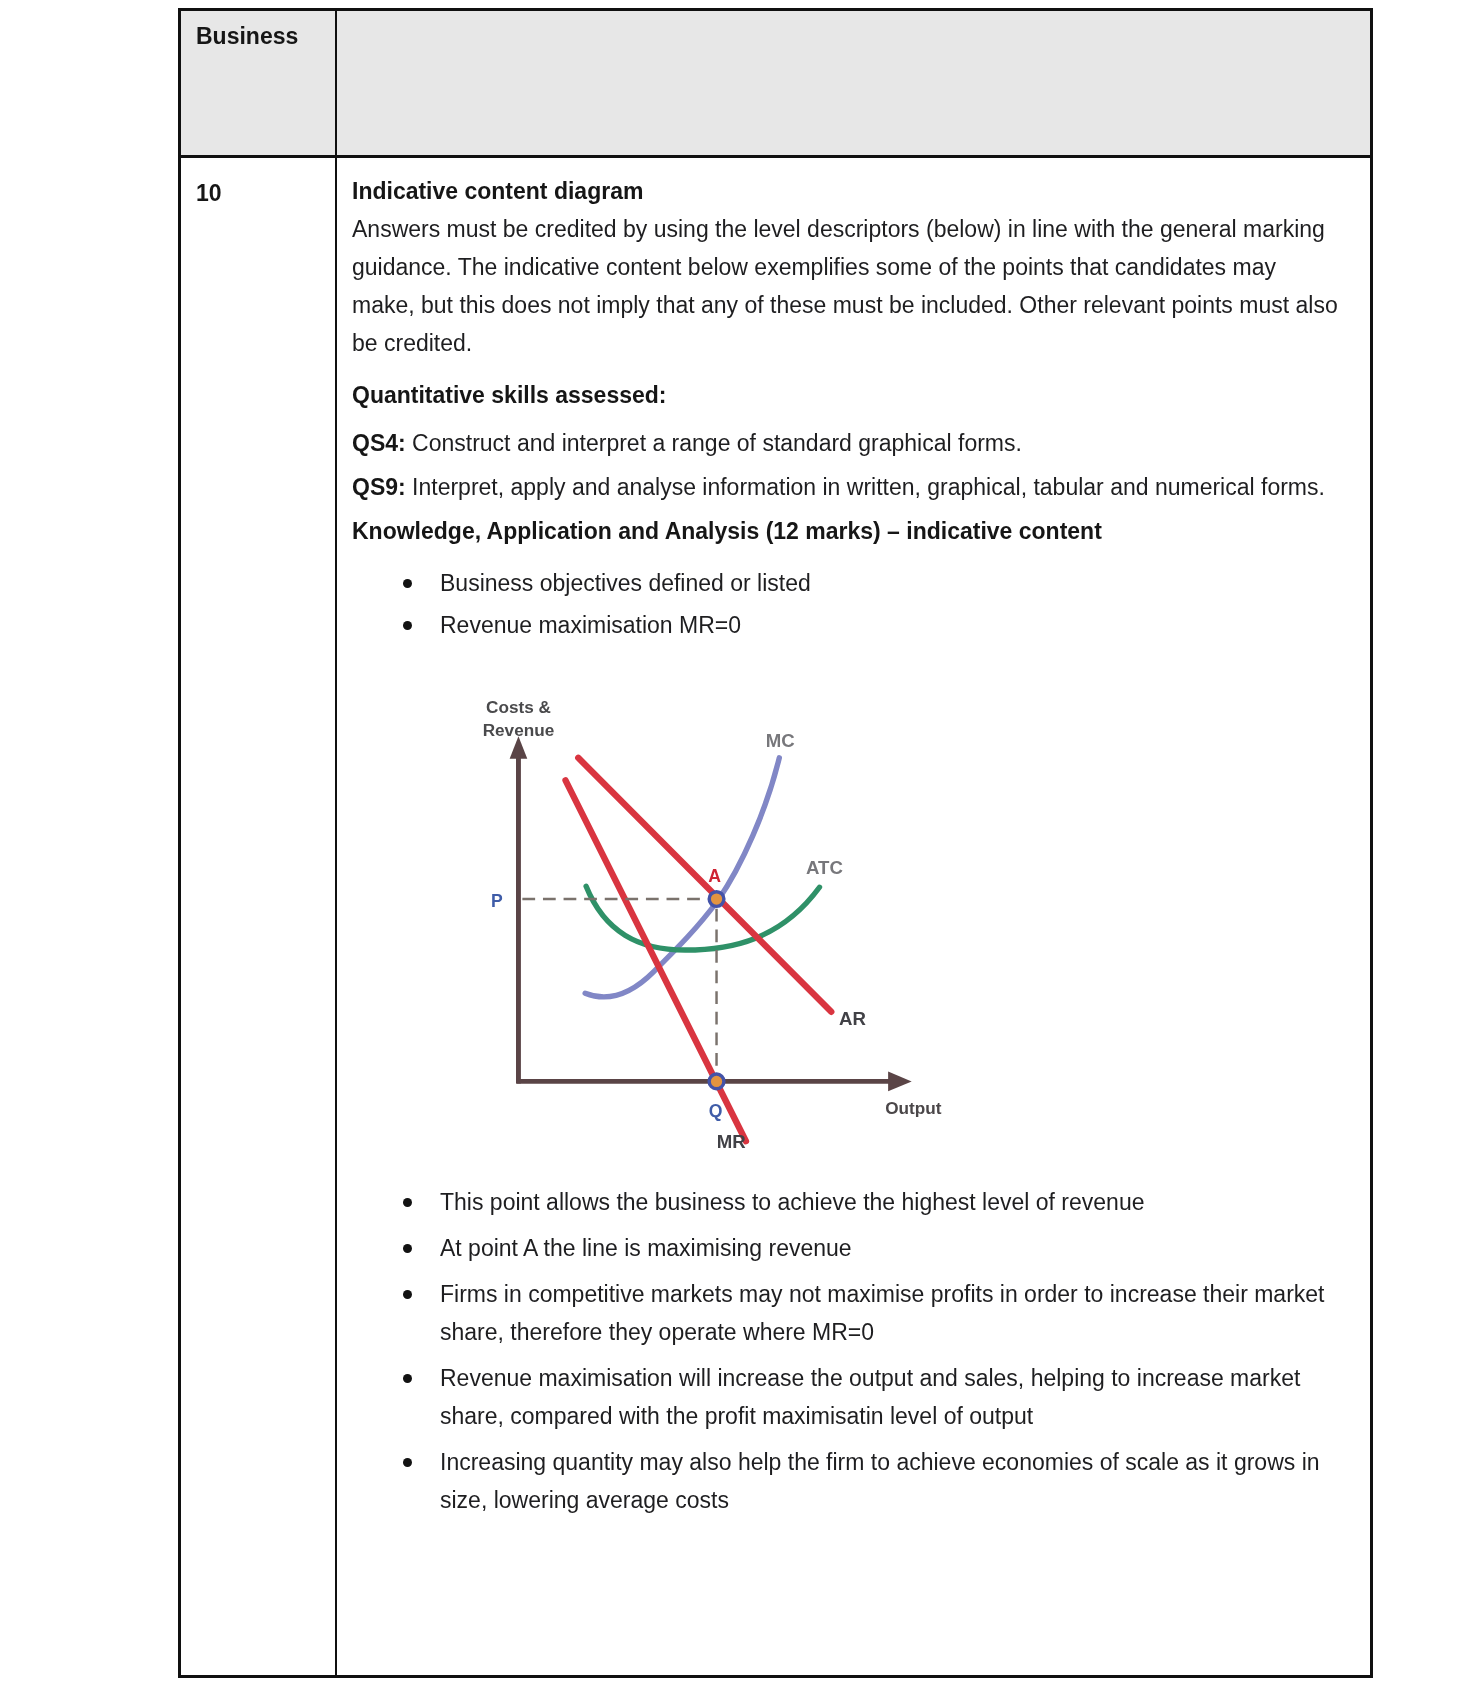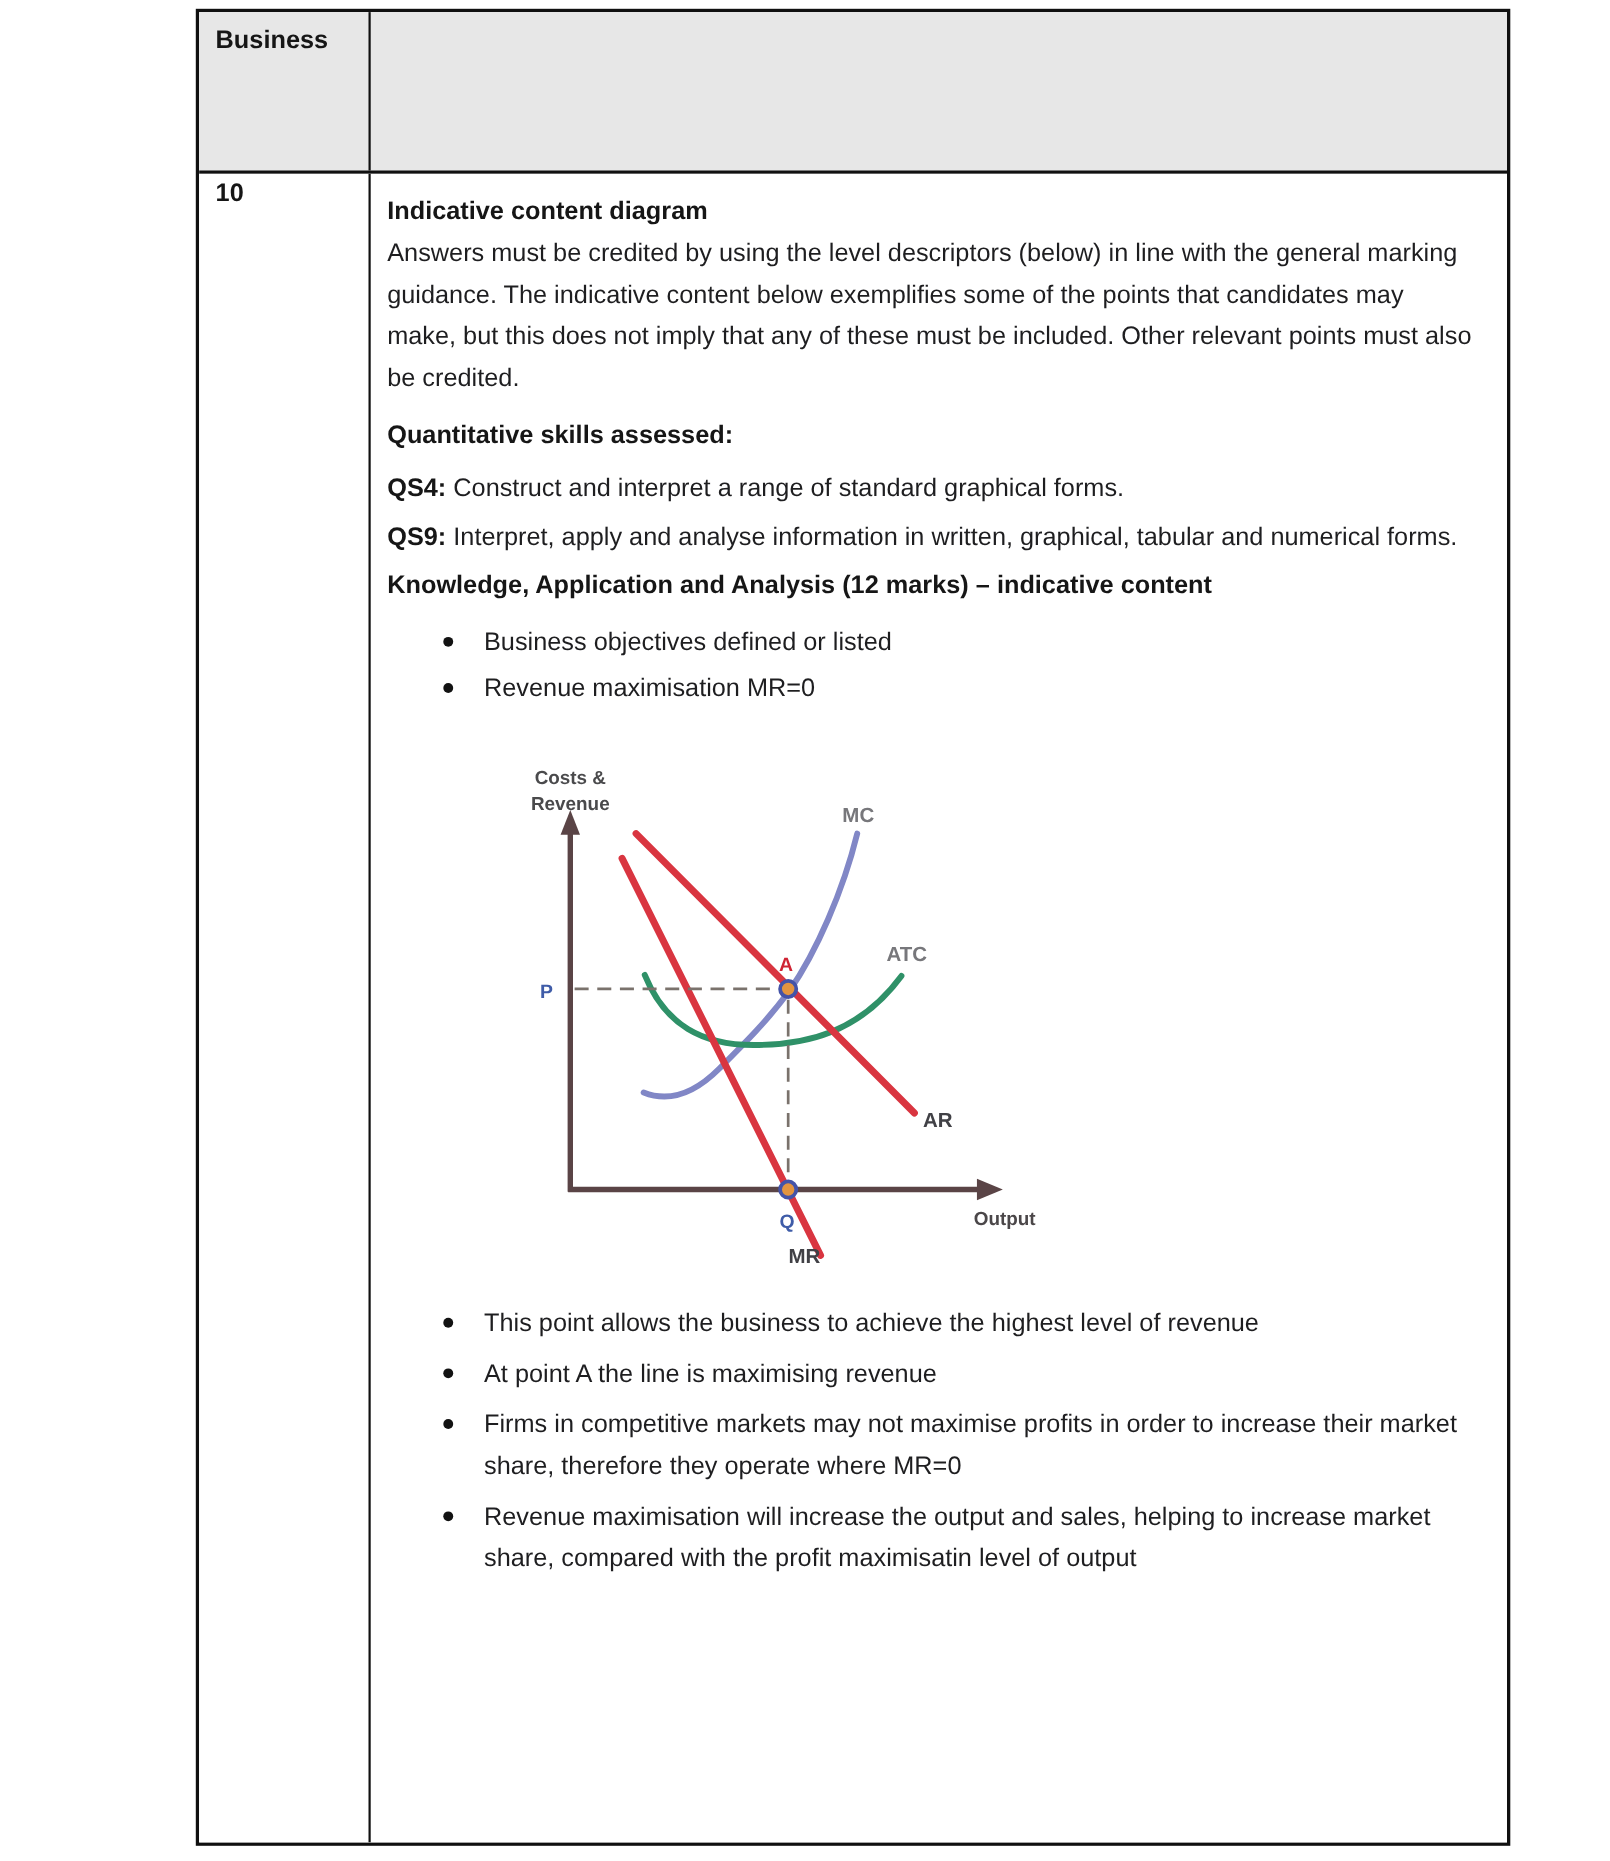--- a/index.html
+++ b/index.html
@@ -23,21 +23,21 @@
     width:156px;flex:none;box-sizing:border-box;
     border-right:2.5px solid #101010;
     padding:8px 8px 0 15px;
     font-size:23px;font-weight:bold;line-height:35px;color:#161616;
   }
   .col-content{
     flex:1;box-sizing:border-box;padding:6px 26px 0 15px;
     font-size:23px;line-height:35px;color:#1e1e20;
   }
   .row-answer .col-content{line-height:38px;padding-top:14px;}
-  .row-answer .col-label{padding-top:0;}
+  .row-answer .col-label{padding-top:18px;}
   p{margin:0;}
   .b{font-weight:bold;color:#161616;}
   .mt-skills{margin-top:14px;}
   .mt-qs4{margin-top:10px;}
   .mt-qs9{margin-top:6px;}
   .mt-kaa{margin-top:6px;}
   ul.dots{margin:0;padding:0;}
   ul.dots li{
     list-style:none;position:relative;padding-left:84px;margin:4px;
   }
@@ -112,17 +112,18 @@
           <text x="283" y="478" text-anchor="middle" font-size="18" font-weight="bold" fill="#3f5ca8">Q</text>
           <text x="282" y="239" text-anchor="middle" font-size="18" font-weight="bold" fill="#cf2333">A</text>
         </svg>
       </div>
 
       <ul class="dots list-bottom">
         <li>This point allows the business to achieve the highest level of revenue</li>
         <li>At point A the line is maximising revenue</li>
         <li>Firms in competitive markets may not maximise profits in order to increase their market share, therefore they operate where MR=0</li>
         <li>Revenue maximisation will increase the output and sales, helping to increase market share, compared with the profit maximisatin level of output</li>
+        <li>Increasing quantity may also help the firm to achieve economies of scale as it grows in size, lowering average costs</li>
       </ul>
 
     </div>
   </div>
 </div>
 
 </body></html>

